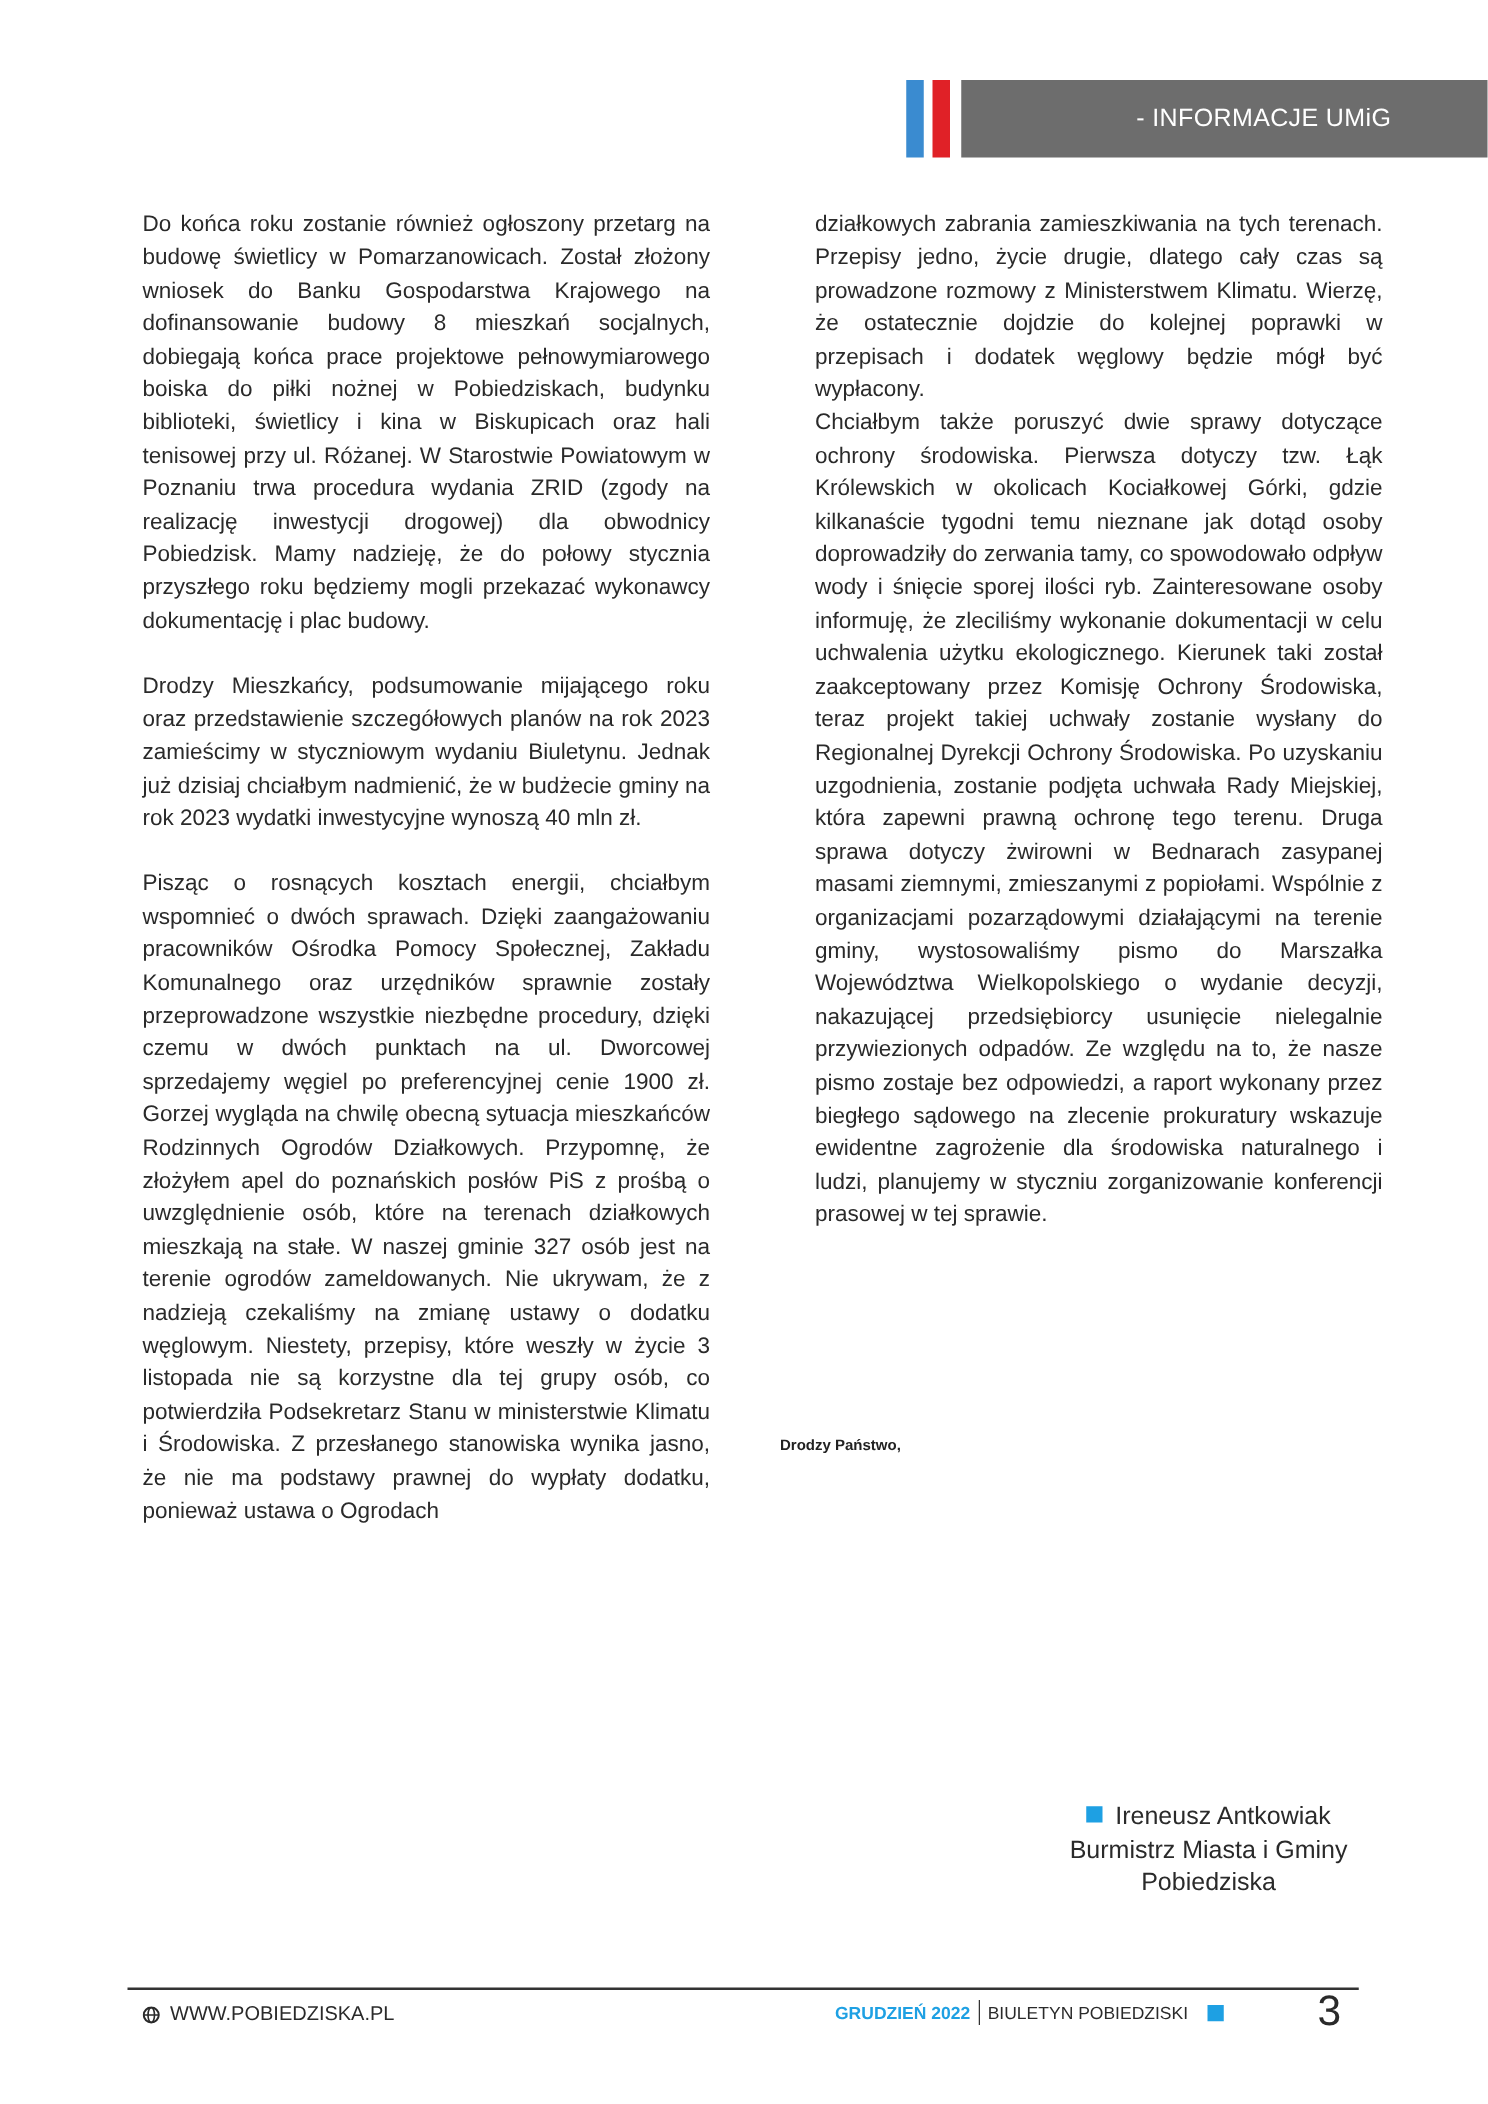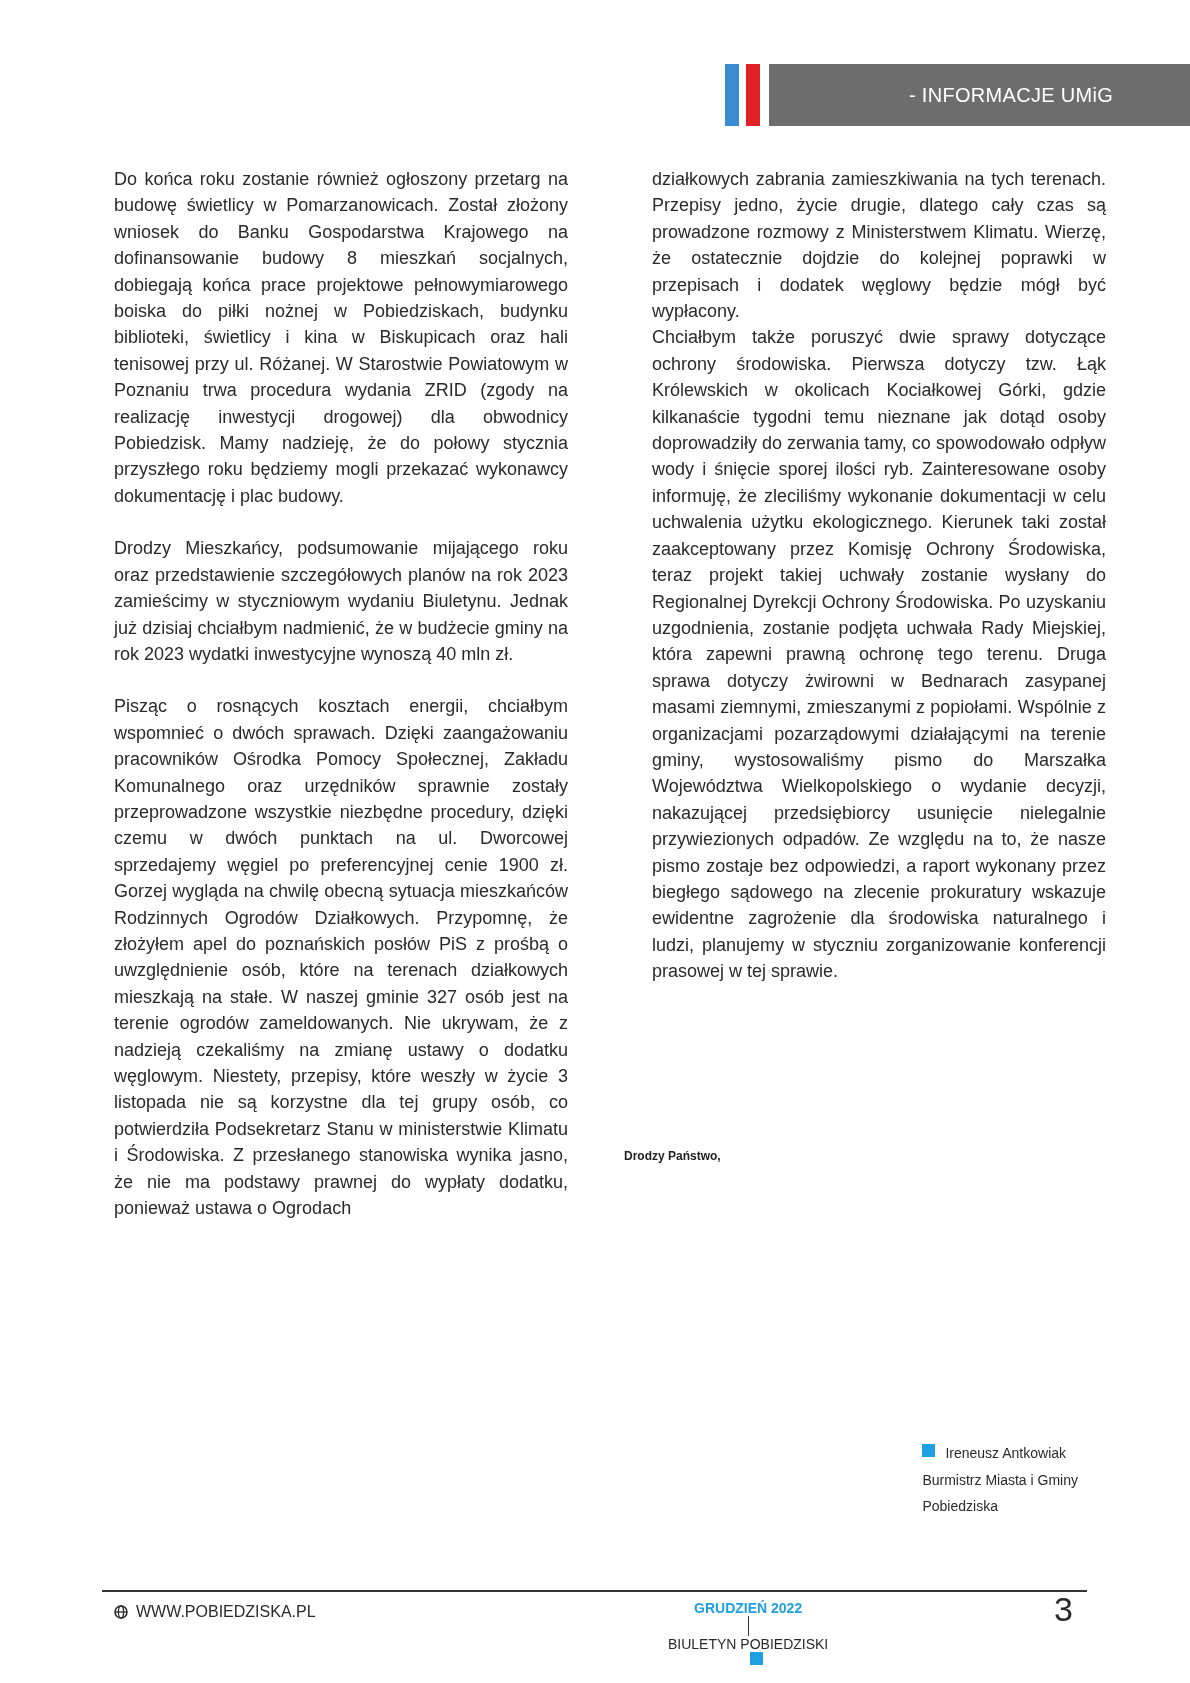--- a/index.html
+++ b/index.html
@@ -15,27 +15,27 @@
 
   .col { position: absolute; top: 166px; width: 454px; font-size: 18px; line-height: 26.4px; text-align: justify; }
   .col.left { left: 114px; }
   .col.right { left: 652px; }
   .col p { margin: 0; }
   .col p.gap { margin-top: 26px; }
 
   .greeting { position: absolute; left: 624px; top: 1143px; width: 454px; font-size: 12px; line-height: 26.8px; font-weight: bold; text-align: justify; color: #222; }
   .greeting p { margin: 0; }
 
-  .signature { position: absolute; right: 112px; top: 1440px; text-align: left; font-size: 14px; line-height: 26.5px; color: #2a2a2a; }
+  .signature { position: absolute; right: 112px; top: 1440px; text-align: center; font-size: 20px; line-height: 26.5px; color: #2a2a2a; }
   .sig-square { display: inline-block; width: 13px; height: 13px; background: #1ea0e3; margin-right: 10px; vertical-align: 1px; }
 
   .footer-line { position: absolute; left: 102px; top: 1590px; width: 985px; height: 2px; background: #333; }
   .footer-left { position: absolute; left: 114px; top: 1603px; font-size: 16px; color: #2a2a2a; display: flex; align-items: center; gap: 8px; }
   .globe { width: 14px; height: 14px; }
-  .footer-right { position: absolute; left: 668px; top: 1600px; display: flex; align-items: center; font-size: 14px; flex-direction: column; }
+  .footer-right { position: absolute; left: 668px; top: 1600px; display: flex; align-items: center; font-size: 14px; }
   .issue { color: #1ea0e3; font-weight: bold; }
   .sep { display: inline-block; width: 1px; height: 20px; background: #333; margin: 0 6px 0 7px; }
   .pub { color: #2a2a2a; }
   .foot-square { display: inline-block; width: 13px; height: 13px; background: #1ea0e3; margin-left: 16px; }
   .page-num { position: absolute; left: 1054px; top: 1590px; font-size: 34px; color: #2a2a2a; }
 </style>
 </head>
 <body>
 
 <div class="header">

